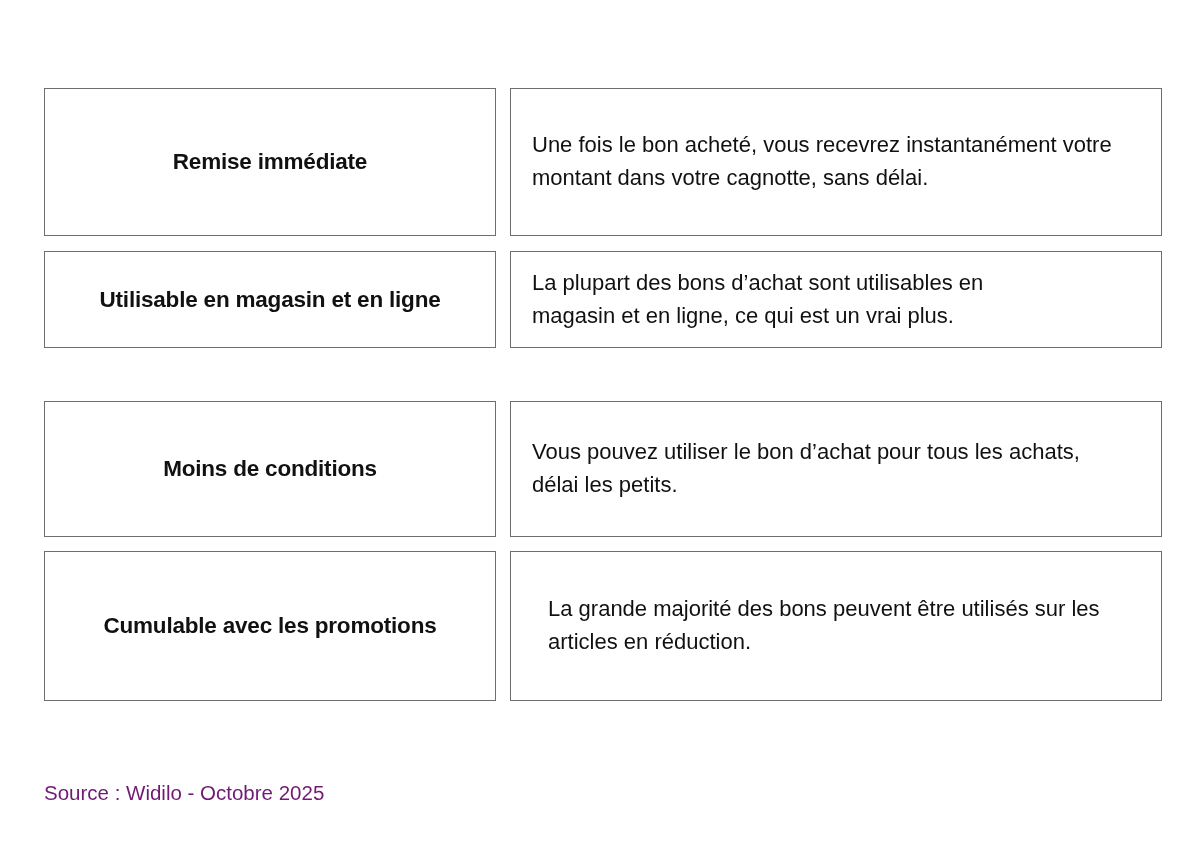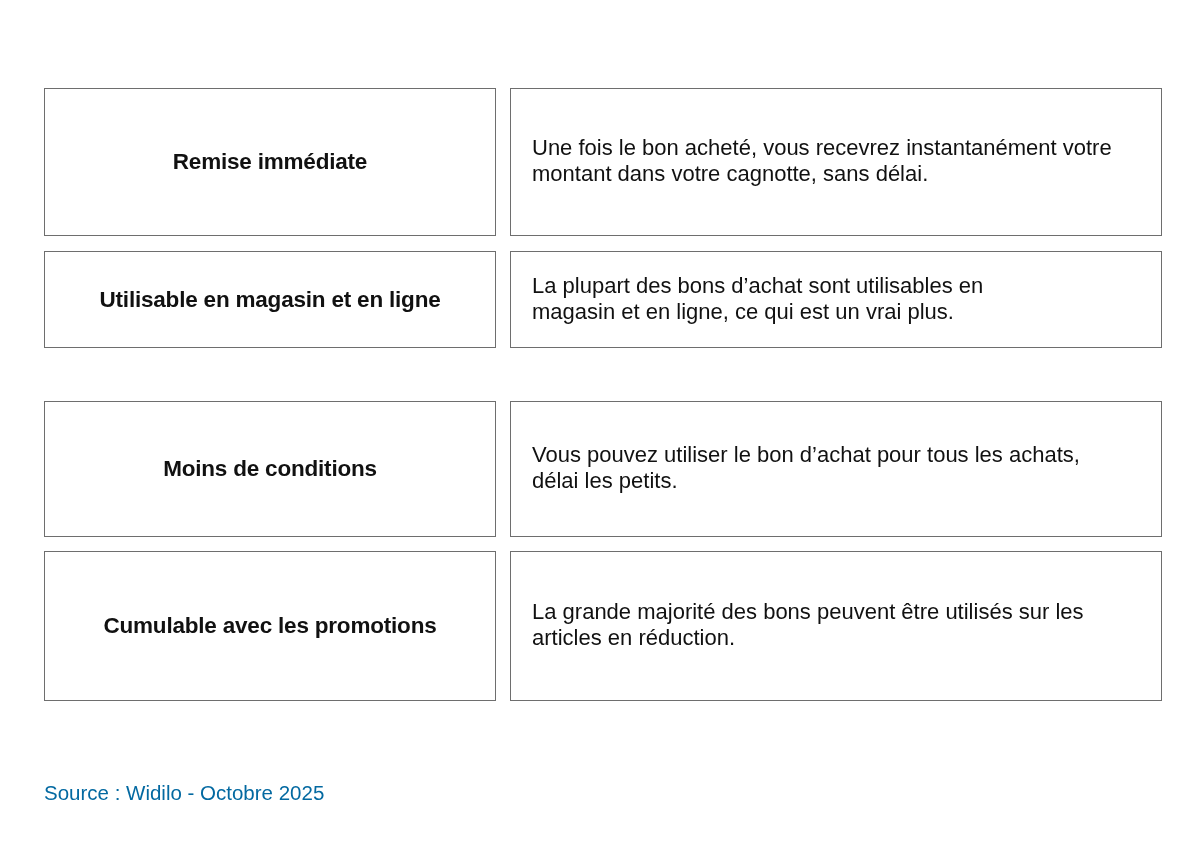--- a/index.html
+++ b/index.html
@@ -2,22 +2,22 @@
 <html><head>
   <meta charset="utf-8">
   <style>
     html, body { margin: 0; padding: 0; background: #ffffff; }
     body { width: 1199px; height: 855px; position: relative; font-family: "Liberation Sans", "DejaVu Sans", sans-serif; color: #111111; overflow: hidden; }
     .row { position: absolute; left: 44px; width: 1118px; display: flex; }
     .cell { position: absolute; top: 0; bottom: 0; border: 1px solid #6e6e6e; box-sizing: border-box; background: #fff; display: flex; align-items: center; }
     .cell-left { left: 0; width: 452px; justify-content: center; text-align: center; }
     .cell-right { left: 466px; width: 652px; padding-left: 21px; padding-right: 20px; }
     .label { font-weight: bold; font-size: 22.5px; letter-spacing: -0.2px; }
-    .desc { font-size: 22px; line-height: 26px; margin-top: -2px; }
-    .source { position: absolute; left: 44px; top: 781px; font-size: 20.5px; color: #0369a1; }
+    .desc { font-size: 22px; line-height: 33px; margin-top: -2px; }
+    .source { position: absolute; left: 44px; top: 781px; font-size: 20.5px; color: #701a75; }
   </style>
 </head>
 <body>
 
 <div>
   <div class="row" style="top:88px;height:148px;border-radius:21px;">
     <div class="cell cell-left">
       <span class="label">Remise immédiate</span>
     </div>
     <div class="cell cell-right">
@@ -41,18 +41,18 @@
     <div class="cell cell-right">
       <span class="desc" style="max-width:560px;display:block;">Vous pouvez utiliser le bon d’achat pour tous les achats, délai les petits.</span>
     </div>
   </div>
 
   <div class="row" style="top:551px;height:150px;">
     <div class="cell cell-left">
       <span class="label">Cumulable avec les promotions</span>
     </div>
     <div class="cell cell-right">
-      <span class="desc" style="max-width:615px;display:block;">La grande majorité des bons peuvent être utilisés sur les articles en réduction.</span>
+      <span class="desc" style="max-width:615px;display:block;margin-left:16px;">La grande majorité des bons peuvent être utilisés sur les articles en réduction.</span>
     </div>
   </div>
 </div>
 
 <div class="source">Source : Widilo - Octobre 2025</div>
 
 </body></html>

